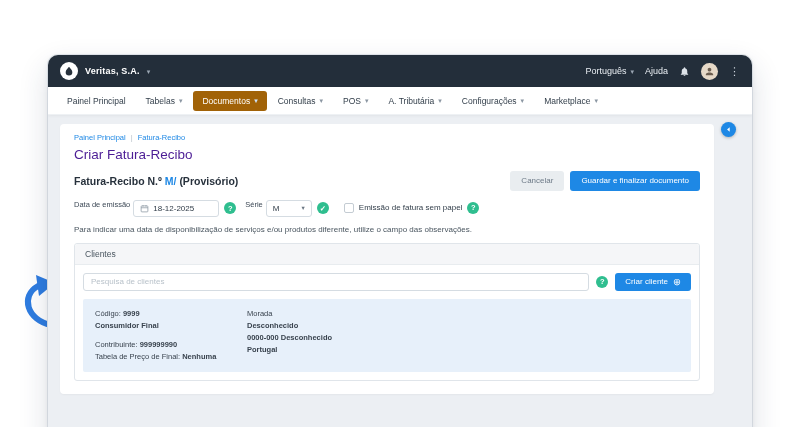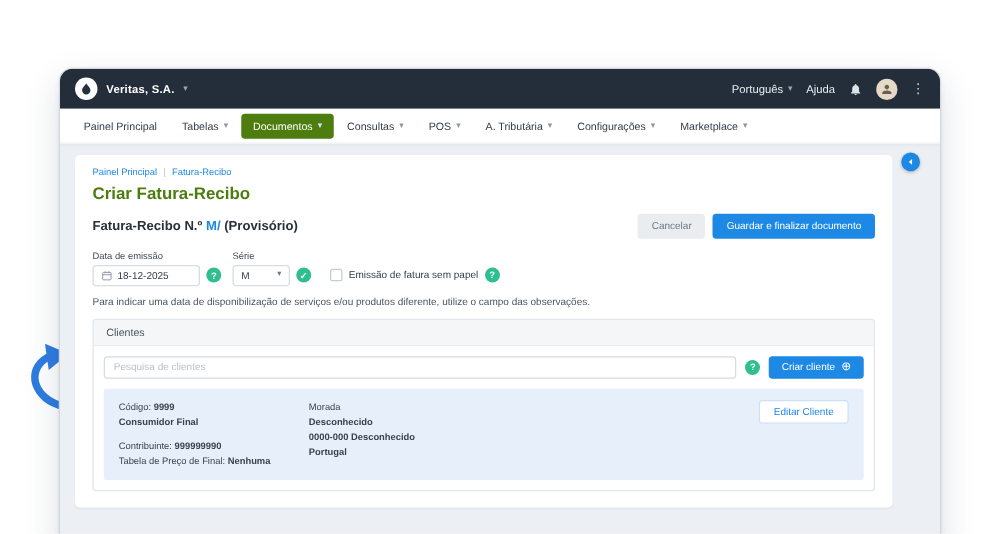--- a/index.html
+++ b/index.html
@@ -45,52 +45,52 @@
   .menubar {
     flex:0 0 28px; background:#ffffff; display:flex; align-items:center;
     padding:0 10px; gap:2px; border-bottom:1px solid #eef1f4;
     box-shadow:0 1px 3px rgba(0,0,0,.05); position:relative; z-index:2;
   }
   .menu-item {
     display:flex; align-items:center; gap:4px; padding:5px 9px;
     font-size:8.5px; color:#323e4a; border-radius:3px; cursor:pointer;
   }
   .menu-item .caret { color:#8b96a2; }
-  .menu-item.active { background:#4d7c0f; color:#ffffff; }
+  .menu-item.active { background:#a16207; color:#ffffff; }
   .menu-item.active .caret { color:#cfe4fb; }
 
   
   .content { flex:1; background:#eceff3; position:relative; padding:9px 38px 0 12px; }
 
   .panel {
     background:#ffffff; border-radius:4px; padding:9px 14px 13px;
     min-height:242px; box-shadow:0 1px 2px rgba(0,0,0,.04);
   }
 
   .breadcrumb { display:flex; align-items:center; gap:5px; font-size:7.5px; }
   .breadcrumb a { color:#1e88e5; text-decoration:none; }
   .breadcrumb .sep { color:#b8c0c8; }
 
-  .page-title { margin-top:5px; font-size:13.5px; font-weight:bold; color:#4d7c0f; }
+  .page-title { margin-top:5px; font-size:13.5px; font-weight:normal; color:#4c1d95; }
 
   .doc-row { display:flex; align-items:center; margin-top:9px; }
   .doc-name { font-size:10.5px; font-weight:bold; color:#27313c; }
   .doc-name .series { color:#1e88e5; }
   .doc-actions { margin-left:auto; display:flex; gap:6px; }
   .btn {
     border:none; font-family:inherit; font-size:8px; padding:5px 11px;
     border-radius:3px; cursor:pointer; line-height:1.2; white-space:nowrap;
   }
   .btn-cancel  { background:#e9edf0; color:#6d7a87; }
   .btn-dark    { background:#232e3a; color:#ffffff; }
   .btn-primary { background:#1e88e5; color:#ffffff;text-align:right; }
 
   
   .form-row { display:flex; align-items:flex-end; gap:9px; margin-top:9px; }
-  .field { display:flex; flex-direction:column; gap:3px; }
+  .field { display:flex; flex-direction:row; gap:3px; }
   .field-label { font-size:7.5px; color:#3e4a57; }
   .input-row { display:flex; align-items:center; gap:5px; }
   .input {
     height:17px; background:#fff; border:1px solid #d5dce2; border-radius:3px;
     display:flex; align-items:center; gap:4px; padding:0 6px;
     font-size:8px; color:#2f3b47; cursor:pointer;
   }
   .date-input { width:86px; }
   .select-input { width:46px; justify-content:space-between; }
   .select-input .caret { color:#6c7884; font-size:6.5px; }
@@ -317,19 +317,18 @@
             </div>
           </div>
 
           <div class="client-col">
             <div>Morada</div>
             <div class="bold">Desconhecido</div>
             <div class="bold">0000-000 Desconhecido</div>
             <div class="bold">Portugal</div>
           </div>
 
-          <button class="btn-edit">Editar Cliente</button>
         </div>
       </div>
 
     </div>
   </div>
 </div>
 
 </body></html>

